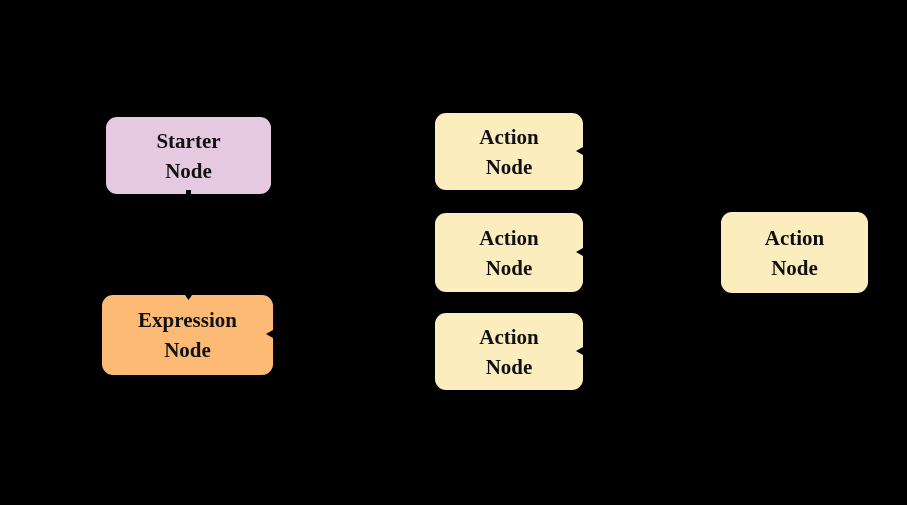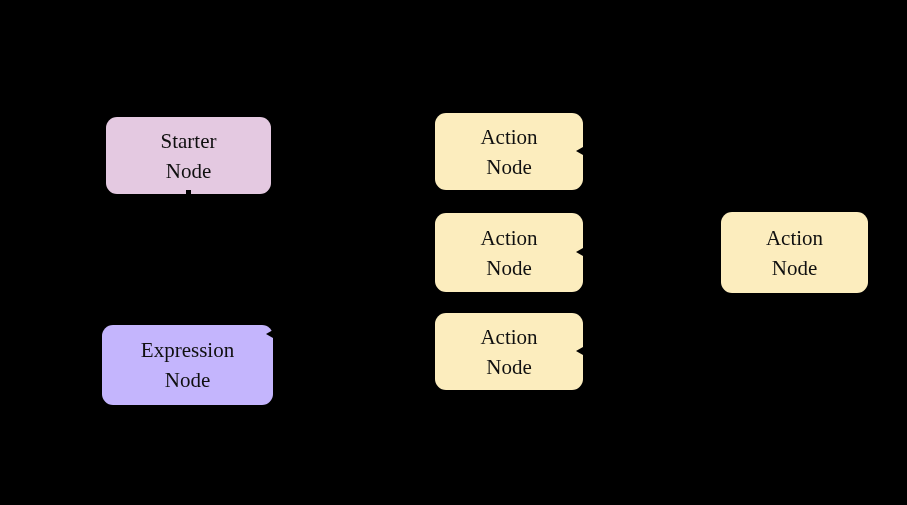--- a/index.html
+++ b/index.html
@@ -19,21 +19,21 @@
     background: #000000;
   }
   .node {
     position: absolute;
     border-radius: 11px;
     display: flex;
     flex-direction: column;
     align-items: center;
     justify-content: center;
     text-align: center;
-    font-weight: normal;
+    font-weight: bold;
     font-size: 21px;
     line-height: 30px;
     color: #101010;
   }
   .node span { display: block; }
 
   
   .n-starter    { left: 106px; top: 117px; width: 165px; height: 77px; }
   .n-expression { left: 102px; top: 295px; width: 171px; height: 80px; }
   .n-action1    { left: 435px; top: 113px; width: 148px; height: 77px; }
@@ -66,21 +66,21 @@
 </head>
 <body>
 
 <div class="canvas" style="background: rgb(0, 0, 0);">
 
   <div class="node n-starter" style="background: rgb(228, 201, 225);">
     <span>Starter</span>
     <span>Node</span>
   </div>
 
-  <div class="node n-expression" style="background: #c4b5fd; margin-top: 30px;">
+  <div class="node n-expression" style="background: #fdba74;">
     <span>Expression</span>
     <span>Node</span>
   </div>
 
   <div class="node n-action1" style="background: rgb(252, 237, 190);">
     <span>Action</span>
     <span>Node</span>
   </div>
 
   <div class="node n-action2" style="background: rgb(252, 237, 190);">

